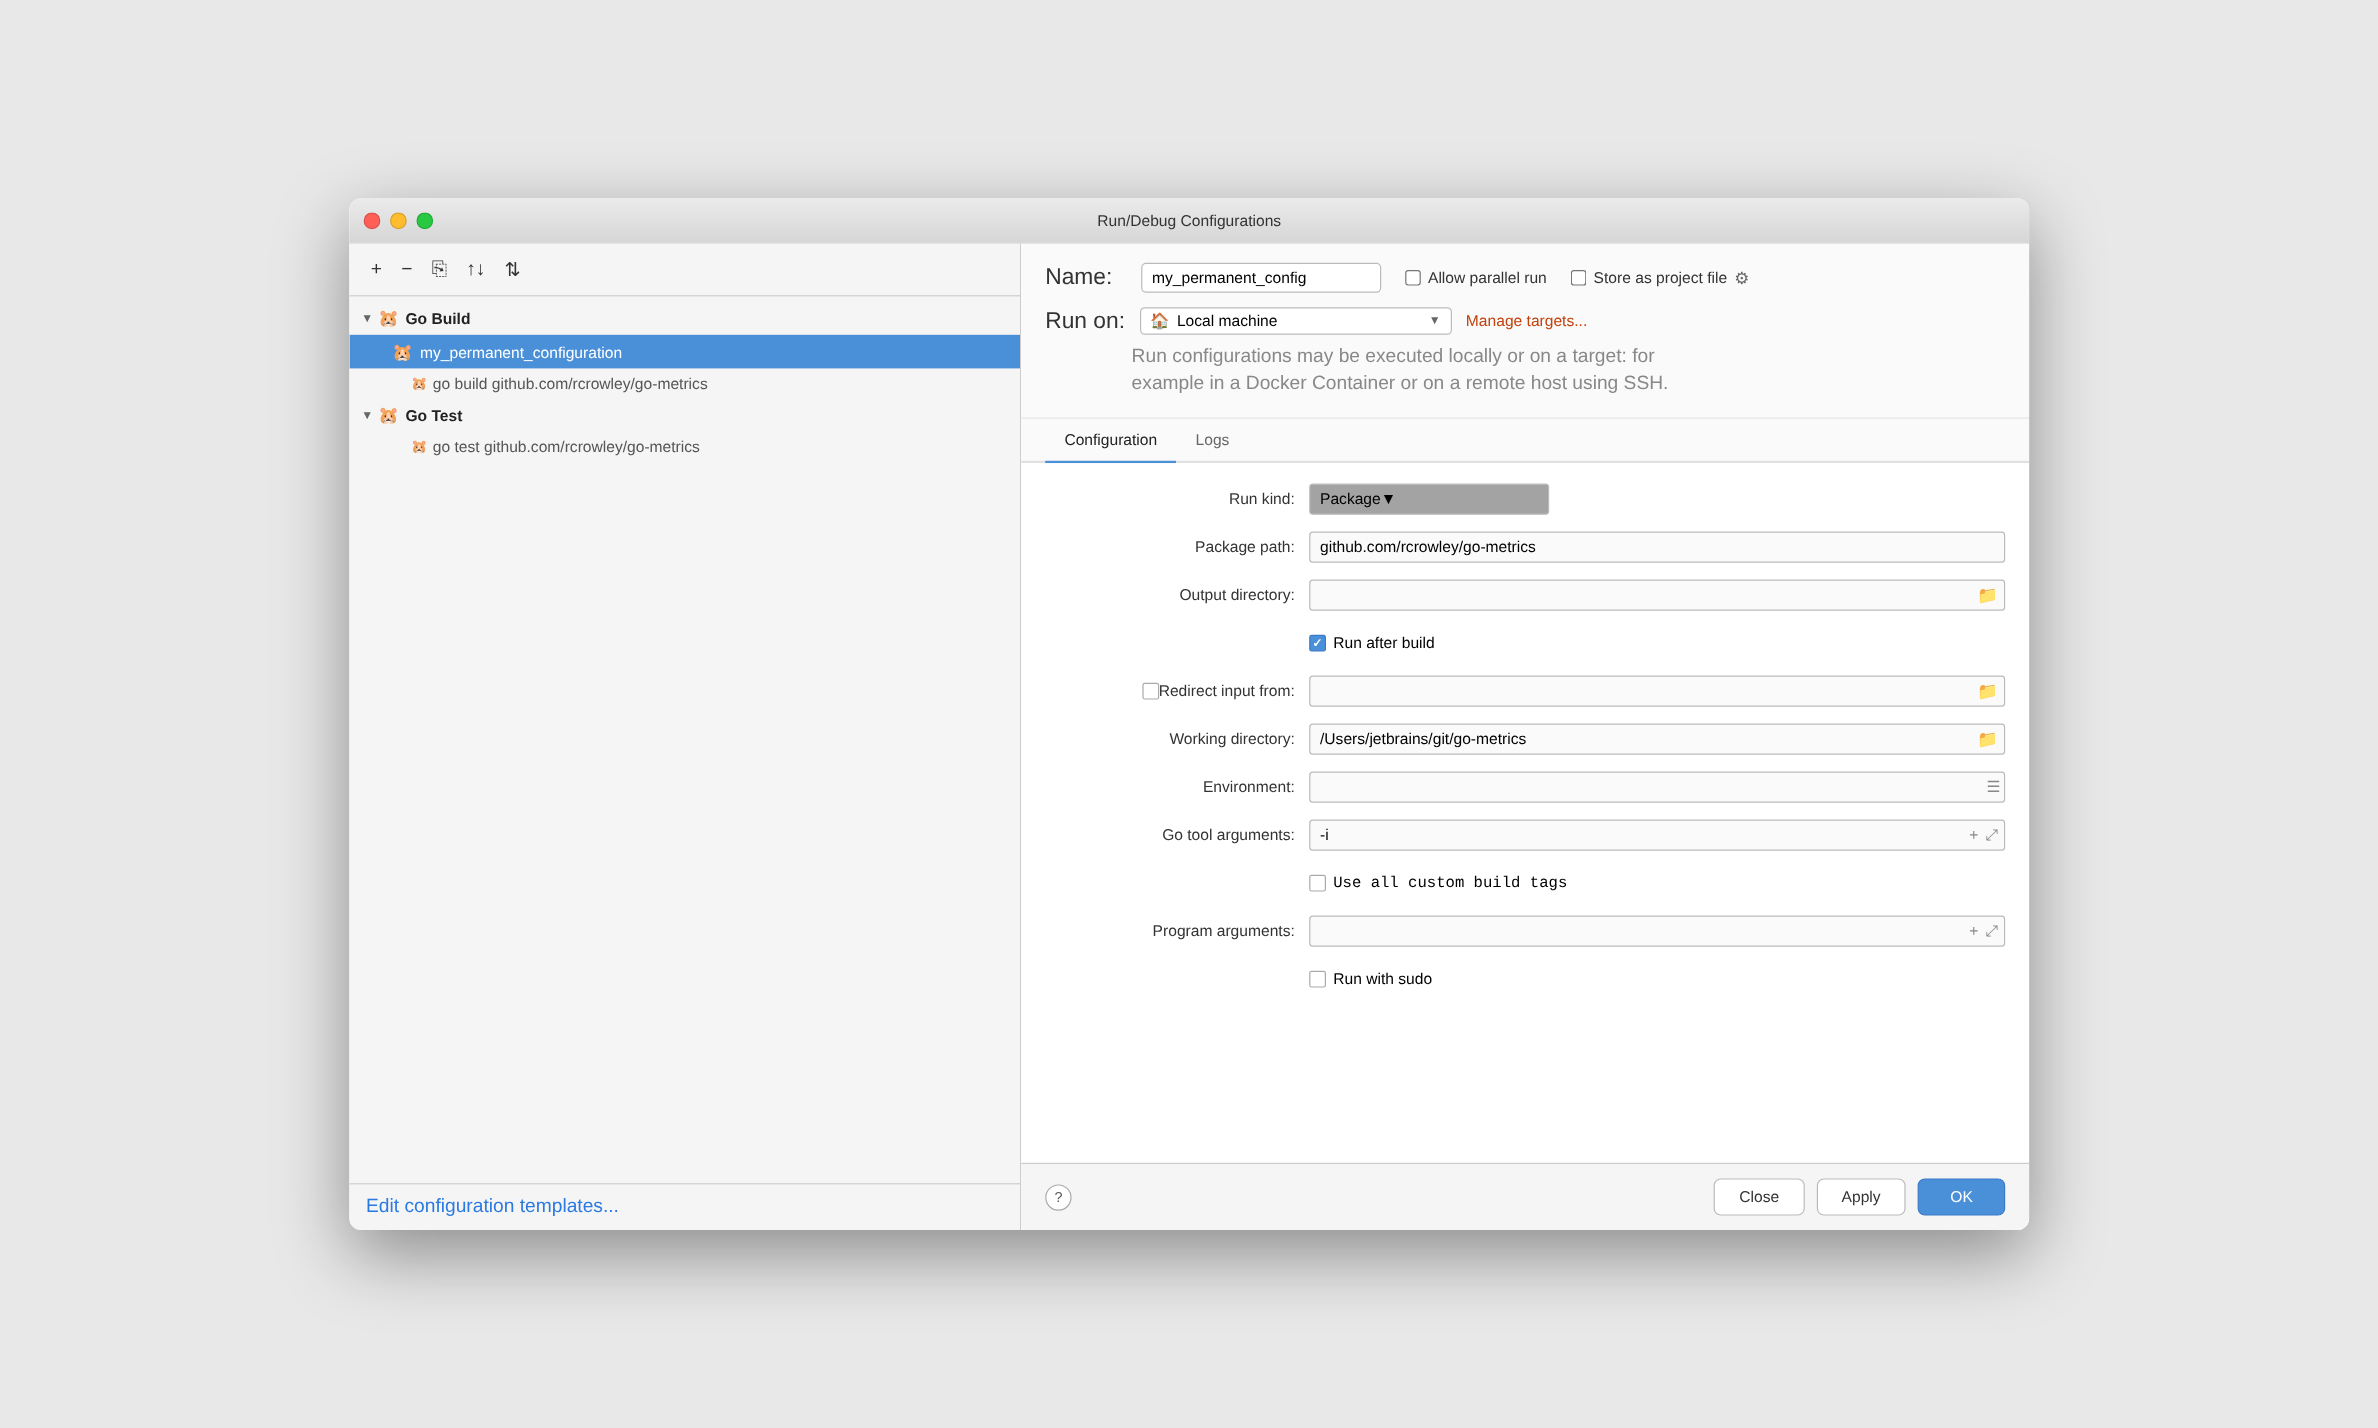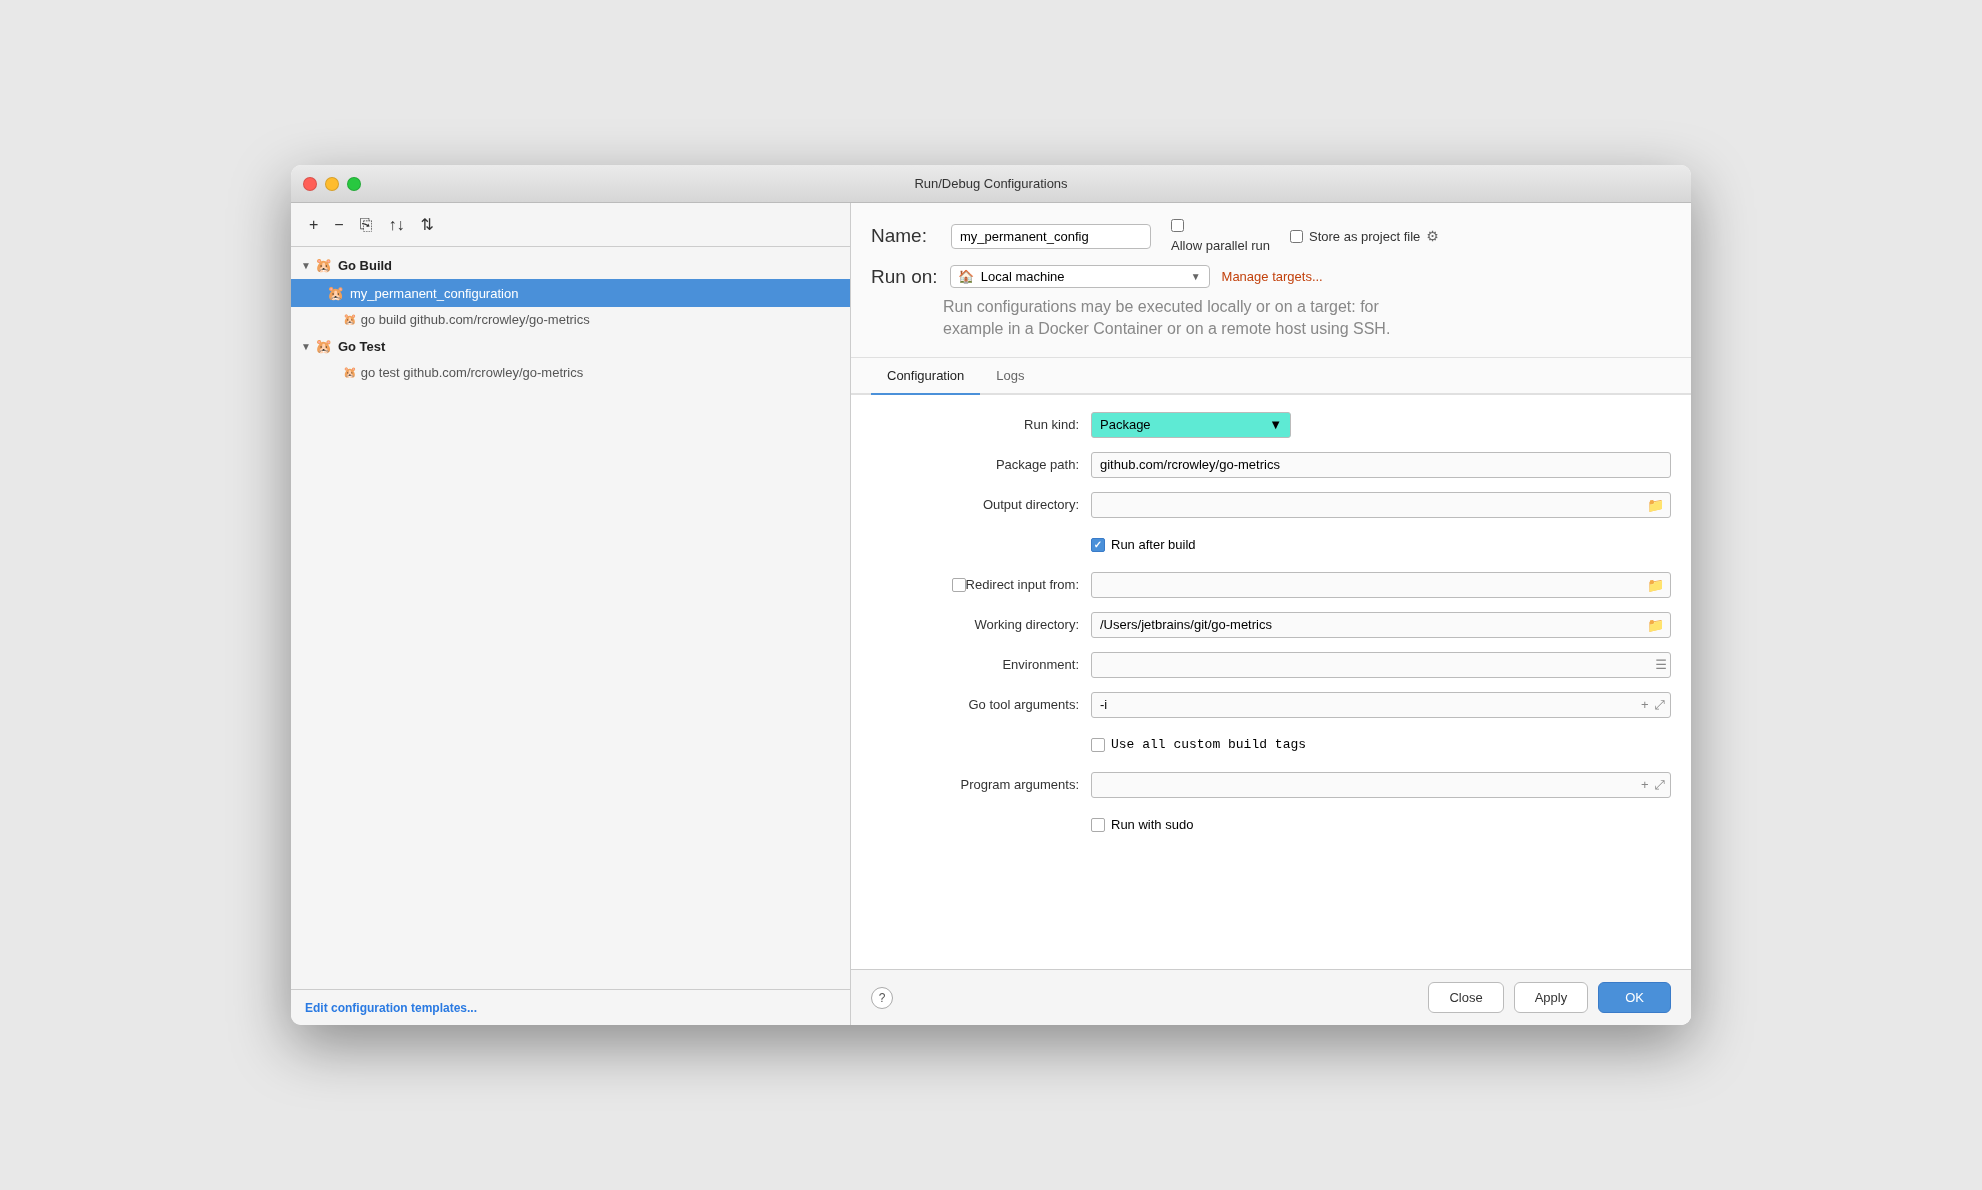--- a/index.html
+++ b/index.html
@@ -138,22 +138,21 @@
       font-size: 13px;
       color: #555;
     }
     .sidebar-footer {
       padding: 10px 14px;
       border-top: 1px solid #ccc;
     }
     .sidebar-footer a {
       color: #2a7ae2;
       text-decoration: none;
-      font-size: 12px;
-      font-weight: bold;
+      font-size: 16px;
     }
     .main-panel {
       flex: 1;
       background: white;
       display: flex;
       flex-direction: column;
       overflow: hidden;
     }
     .config-header {
       padding: 16px 20px;
@@ -180,26 +179,25 @@
       border: 1px solid #bbb;
       border-radius: 4px;
       padding: 4px 8px;
       font-size: 13px;
       width: 200px;
       background: white;
       outline: none;
     }
     .checkbox-label {
       display: flex;
-      align-items: flex-start;
+      align-items: center;
       gap: 6px;
       font-size: 13px;
       color: #333;
       cursor: pointer;
-      flex-direction: column;
     }
     .checkbox-label input { cursor: pointer; }
     .store-label {
       display: flex;
       align-items: center;
       gap: 6px;
       font-size: 13px;
       color: #333;
       cursor: pointer;
     }
@@ -302,25 +300,24 @@
       font-size: 14px;
       padding: 0 2px;
     }
     .run-kind-select {
       display: flex;
       align-items: center;
       border: 1px solid #bbb;
       border-radius: 3px;
       padding: 4px 8px;
       font-size: 13px;
-      background: #5eead4;
+      background: #a3a3a3;
       width: 200px;
       height: 26px;
       cursor: pointer;
-      justify-content: space-between;
     }
     .checkbox-row {
       display: flex;
       align-items: center;
     }
     .blue-checkbox {
       width: 14px;
       height: 14px;
       background: #4a90d9;
       border: 1px solid #3a7bc8;

